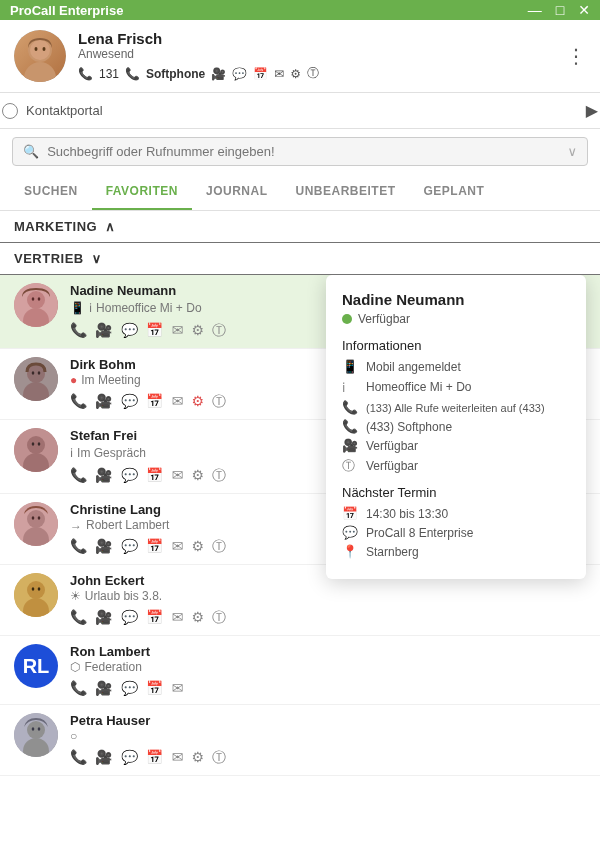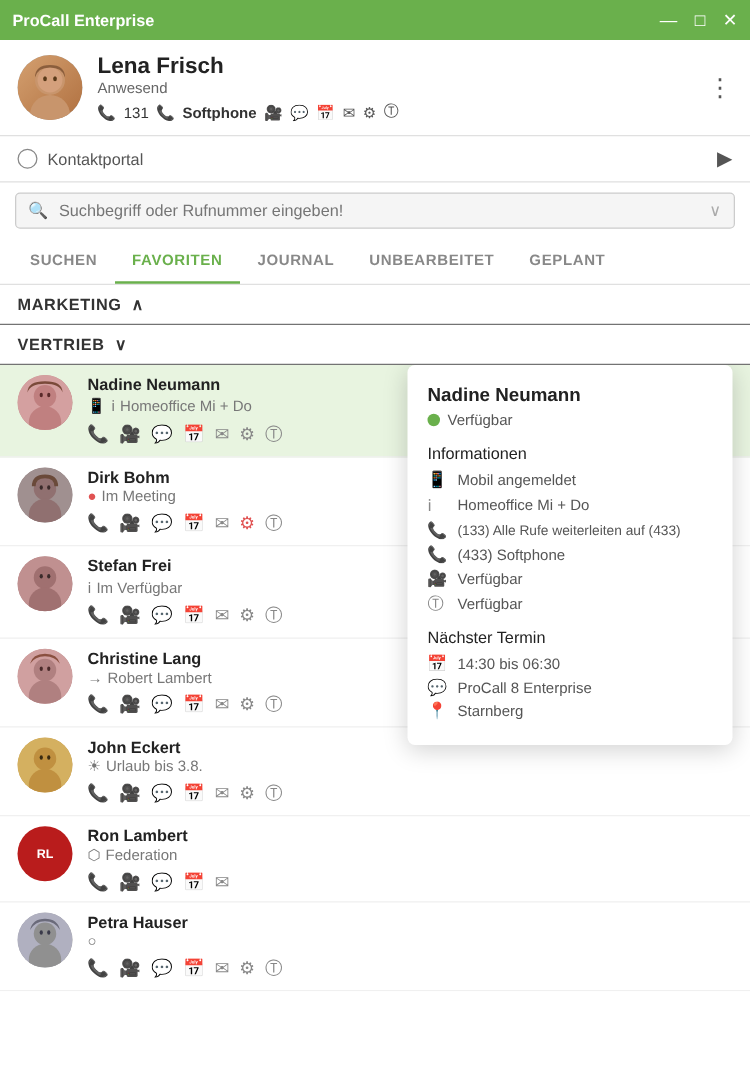--- a/index.html
+++ b/index.html
@@ -13,21 +13,21 @@
       position: relative;
     }
 
     
     .title-bar {
       background: #6ab04c;
       color: white;
       display: flex;
       align-items: center;
       justify-content: space-between;
-      height: 32px;
+      height: 20px;
       padding: 0 10px;
     }
     .title-bar-title {
       font-size: 13px;
       font-weight: 600;
     }
     .title-bar-controls {
       display: flex;
       gap: 14px;
     }
@@ -47,21 +47,21 @@
     .user-avatar {
       width: 52px;
       height: 52px;
       border-radius: 50%;
       background: #bbb;
       flex-shrink: 0;
       overflow: hidden;
       position: relative;
     }
     .user-info { flex: 1; }
-    .user-name { font-size: 18px; font-weight: 600; color: #222; }
+    .user-name { font-size: 15px; font-weight: 600; color: #222; }
     .user-status { color: #666; font-size: 12px; margin-bottom: 4px; }
     .user-actions {
       display: flex;
       align-items: center;
       gap: 6px;
       font-size: 12px;
       color: #555;
       margin-top: 4px;
     }
     .user-actions .phone-num { color: #333; }
@@ -70,21 +70,21 @@
       color: #555;
       font-size: 20px;
       cursor: pointer;
     }
 
     
     .kontaktportal-bar {
       display: flex;
       align-items: center;
       justify-content: space-between;
-      padding: 8px 14px;
+      padding: 8px 2px;
       border-bottom: 1px solid #e0e0e0;
     }
     .kontaktportal-left {
       display: flex;
       align-items: center;
       gap: 8px;
       color: #555;
     }
     .circle-icon {
       width: 16px;
@@ -191,27 +191,27 @@
     
     .avatar-lena { background: linear-gradient(135deg, #d4a070, #b07040); }
     .avatar-nadine { background: linear-gradient(135deg, #d4a0a0, #b07070); }
     .avatar-dirk { background: linear-gradient(135deg, #a09090, #807070); }
     .avatar-stefan { background: linear-gradient(135deg, #c09090, #a07070); }
     .avatar-christine { background: linear-gradient(135deg, #d0a0a0, #b08080); }
     .avatar-john { background: linear-gradient(135deg, #d4b060, #c09040); }
     .avatar-petra { background: linear-gradient(135deg, #b0b0c0, #909090); }
 
     .avatar-rl {
-      background: #b91c1c;
+      background: #1d4ed8;
       display: flex;
       align-items: center;
       justify-content: center;
       color: white;
       font-weight: 700;
-      font-size: 10px;
+      font-size: 20px;
     }
 
     
     .face {
       width: 100%;
       height: 100%;
       border-radius: 50%;
       position: relative;
     }
 
@@ -396,21 +396,21 @@
         <span>Verfügbar</span>
       </div>
       <div class="popup-row">
         <span class="popup-icon">Ⓣ</span>
         <span>Verfügbar</span>
       </div>
 
       <div class="popup-section-title">Nächster Termin</div>
       <div class="popup-row">
         <span class="popup-icon">📅</span>
-        <span>14:30 bis 06:30</span>
+        <span>14:30 bis 13:30</span>
       </div>
       <div class="popup-row">
         <span class="popup-icon">💬</span>
         <span>ProCall 8 Enterprise</span>
       </div>
       <div class="popup-row">
         <span class="popup-icon">📍</span>
         <span>Starnberg</span>
       </div>
     </div>
@@ -452,21 +452,21 @@
         <circle cx="22" cy="17" r="9" fill="#a07070"></circle>
         <circle cx="22" cy="38" r="13" fill="#a07070"></circle>
         <ellipse cx="19" cy="16" rx="1.3" ry="1.8" fill="#3a2a2a"></ellipse>
         <ellipse cx="25" cy="16" rx="1.3" ry="1.8" fill="#3a2a2a"></ellipse>
       </svg>
     </div>
     <div class="contact-content">
       <div class="contact-name">Stefan Frei</div>
       <div class="contact-sub">
         <span>ℹ</span>
-        <span>Im Verfügbar</span>
+        <span>Im Gespräch</span>
       </div>
       <div class="contact-actions">
         <span>📞</span>
         <span>🎥</span>
         <span>💬</span>
         <span>📅</span>
         <span>✉</span>
         <span>⚙</span>
         <span>Ⓣ</span>
       </div>

